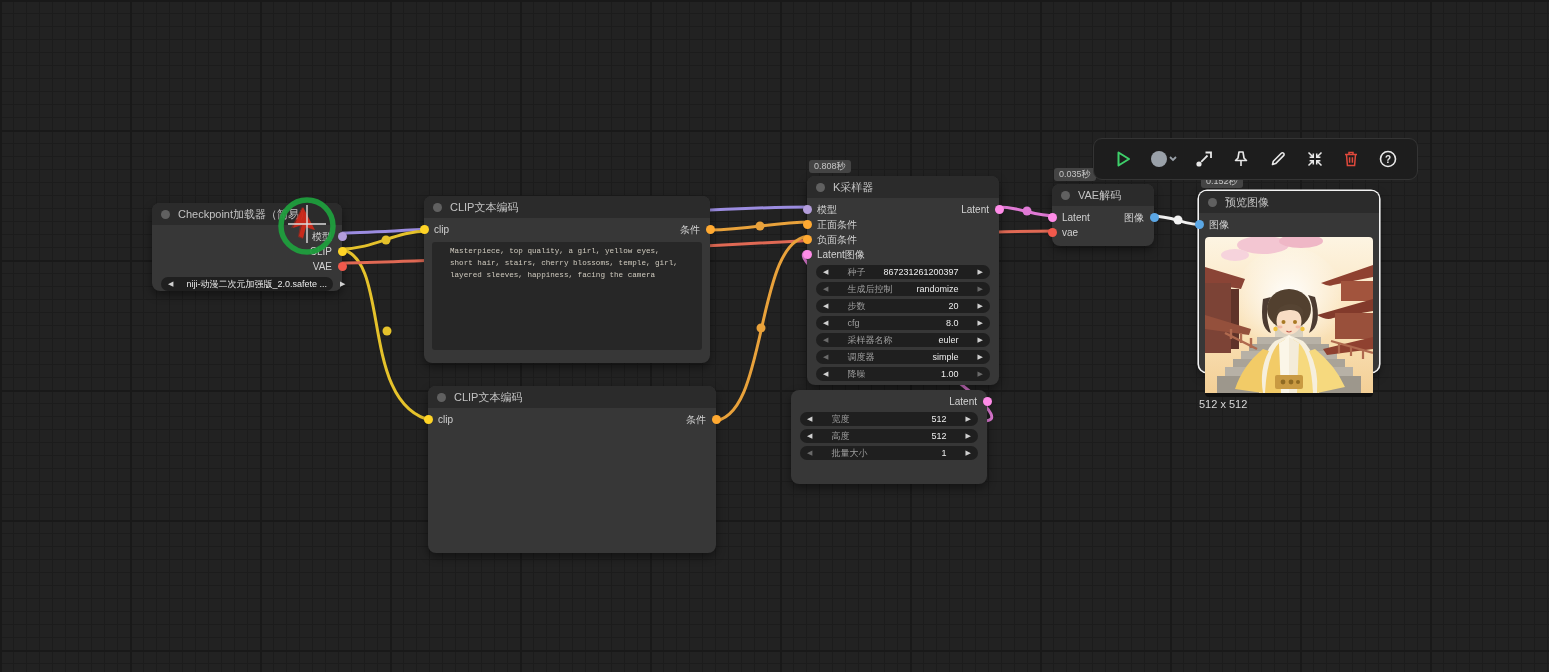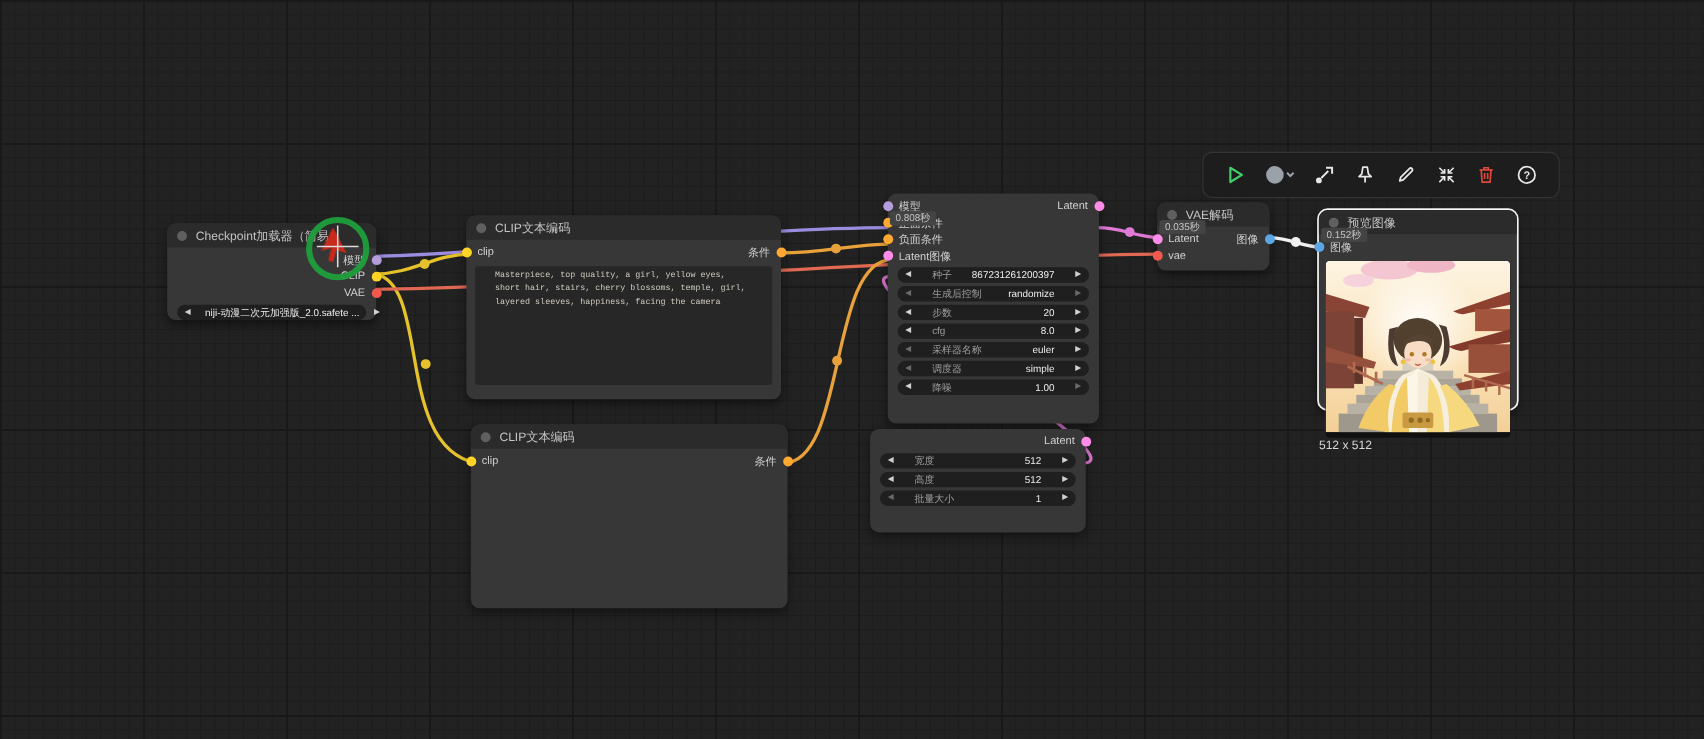--- a/index.html
+++ b/index.html
@@ -18,21 +18,21 @@
   .node{
     position:absolute;z-index:2;background:#373737;border-radius:8px;
     box-shadow:0 4px 10px rgba(0,0,0,.45);color:#c9c9c9;
   }
   .node.selected{box-shadow:0 0 0 1.6px #f2f2f2, 0 4px 10px rgba(0,0,0,.5);}
   .titlebar{height:22px;background:#2b2b2b;border-radius:8px 8px 0 0;
     display:flex;align-items:center;padding:0 9px;gap:8px;}
   .collapse-dot{width:9px;height:9px;border-radius:50%;background:#606060;flex:0 0 auto;}
   .title{font-size:11px;color:#c3c3c3;white-space:nowrap;}
   .badge{position:absolute;top:-16px;left:2px;background:#444444;color:#c6c6c6;
-    font-size:9px;line-height:13px;padding:0 5px;border-radius:3px;z-index:3;margin-top:32px;}
+    font-size:9px;line-height:13px;padding:0 5px;border-radius:3px;z-index:3;}
   .body{padding-top:4px;}
   .port-row{position:relative;height:15px;display:flex;align-items:center;
     font-size:10px;color:#d2d2d2;padding:0 10px;}
   .port-row.dual{justify-content:space-between;}
   .port-row.right{justify-content:flex-end;}
   .pdot{width:9px;height:9px;border-radius:50%;position:absolute;top:3px;}
   .pdot.in{left:-4.5px;} .pdot.out{right:-4.5px;}
   .c-model{background:#b39ddb;} .c-clip{background:#ffd426;} .c-vae{background:#f1594c;}
   .c-cond{background:#ffa931;} .c-latent{background:#ff8ce8;} .c-image{background:#5ba7e5;}
   .widget{height:14px;background:#1f1f1f;border-radius:7px;margin:3px 9px;
@@ -141,20 +141,24 @@
       <span>
         <span>条件</span>
         <span class="pdot out c-cond"></span>
       </span>
     </div>
   </div>
 </div>
 
 <div class="node" style="left:807px;top:176px;width:192px;height:209px;">
   <div class="badge">0.808秒</div>
+  <div class="titlebar">
+    <span class="collapse-dot"></span>
+    <span class="title">K采样器</span>
+  </div>
   <div class="body">
     <div class="port-row dual">
       <span>
         <span class="pdot in c-model"></span>
         <span>模型</span>
       </span>
       <span>
         <span>Latent</span>
         <span class="pdot out c-latent"></span>
       </span>

